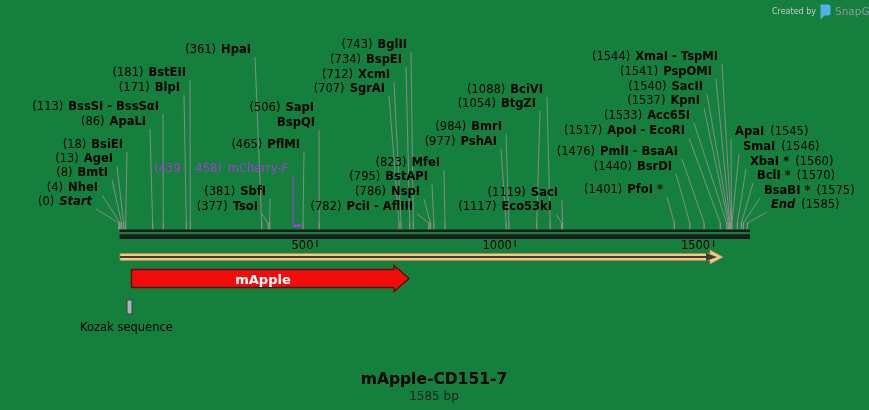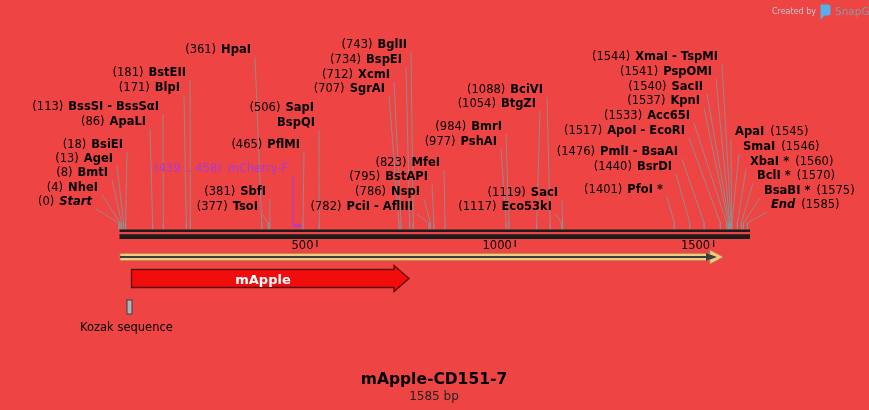--- a/index.html
+++ b/index.html
@@ -1,16 +1,16 @@
 <!DOCTYPE html>
 <html><head>
 <meta charset="utf-8">
 <style>
   html,body{margin:0;padding:0;background:#fff;}
-  .wrap{width:869px;height:410px;position:relative;background:#ef4444;overflow:hidden;}
+  .wrap{width:869px;height:410px;position:relative;background:#15803d;overflow:hidden;}
   svg{display:block;}
   .lbl{font-family:"DejaVu Sans",sans-serif;font-size:11.5px;fill:#000;}
   .b{font-weight:bold;}
   .bi{font-weight:bold;font-style:italic;}
   .pu{fill:#a93bd9;}
   .feat{font-family:"DejaVu Sans",sans-serif;font-size:13px;font-weight:bold;fill:#fff;}
   .title{font-family:"DejaVu Sans",sans-serif;font-size:15.5px;font-weight:bold;fill:#000;}
   .sub{font-family:"DejaVu Sans",sans-serif;font-size:12px;fill:#222;}
   .wm1{font-family:"DejaVu Sans",sans-serif;font-size:8px;fill:#c5cad0;}
   .wm2{font-family:"DejaVu Sans",sans-serif;font-size:10.5px;fill:#8d98a3;}

